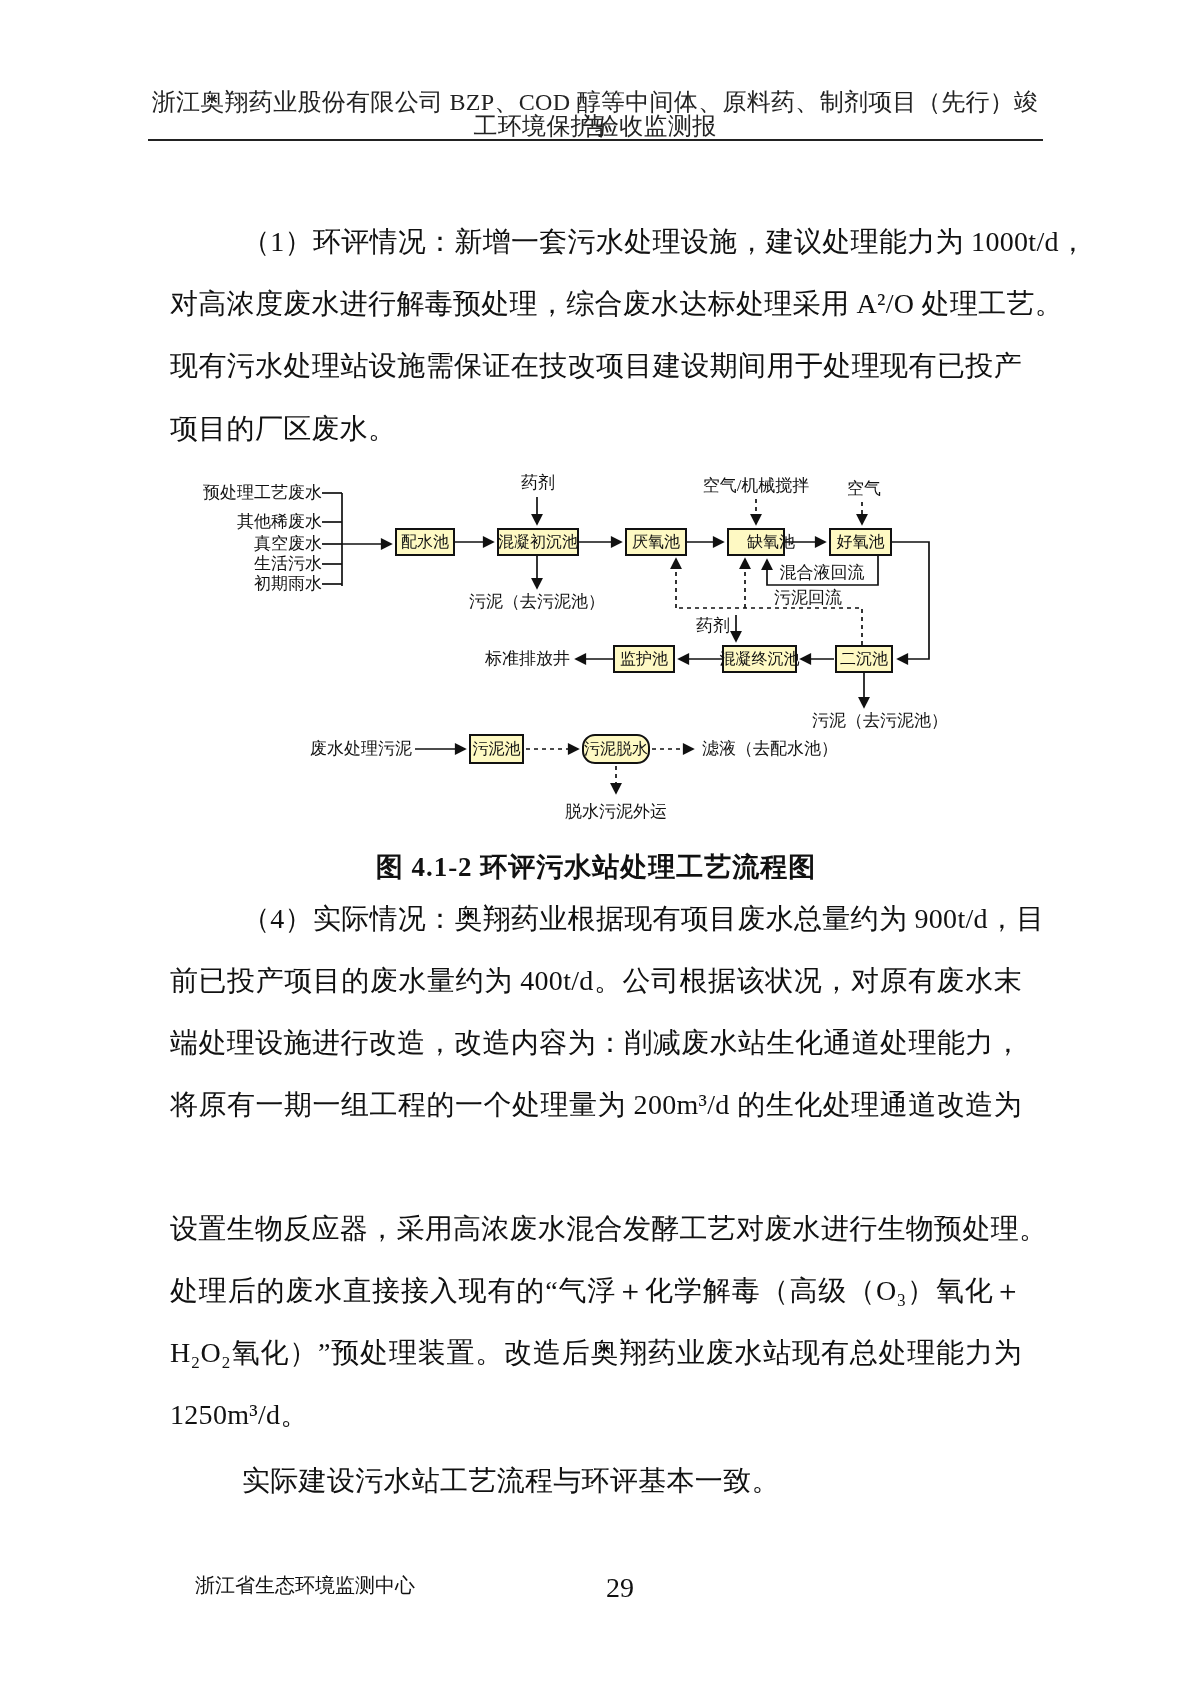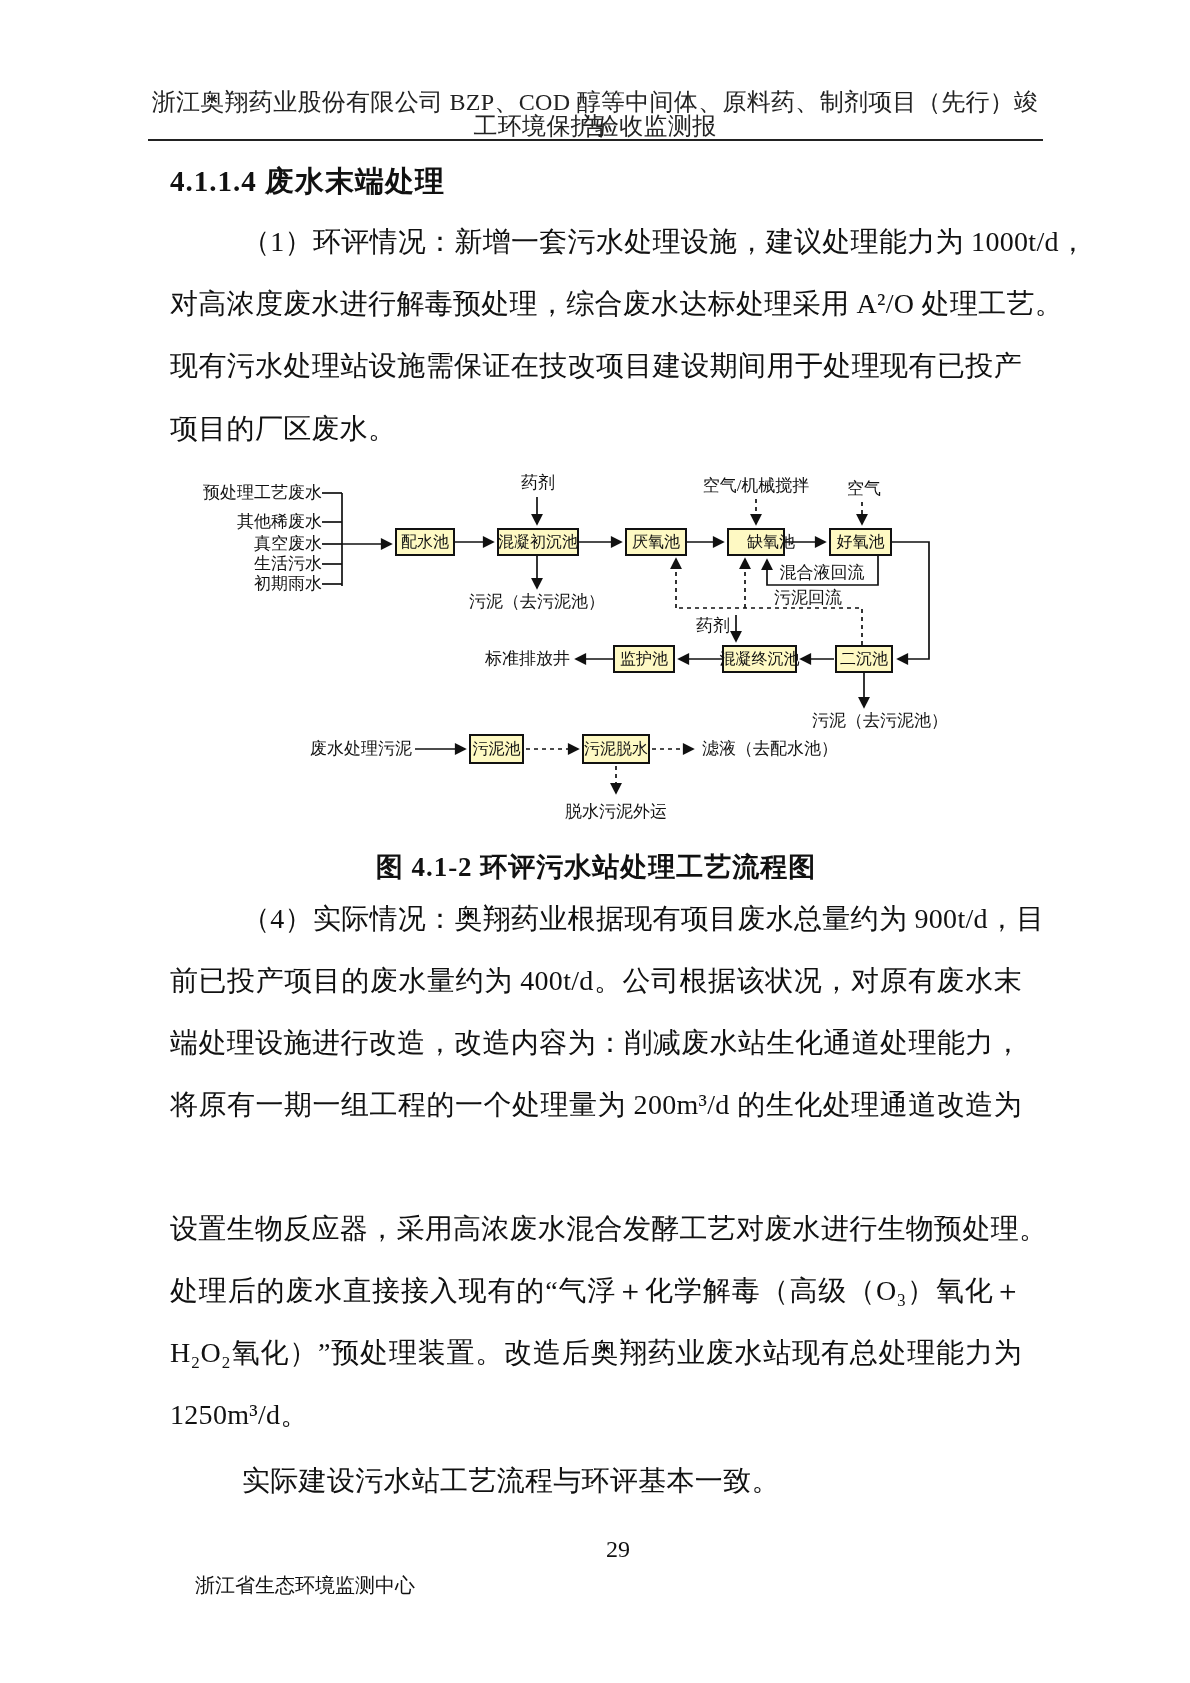--- a/index.html
+++ b/index.html
@@ -25,32 +25,31 @@
   
   .diagram { position:absolute; left:190px; top:445px; width:840px; height:390px; }
   .diagram svg { position:absolute; left:0; top:0; }
   .nbox { position:absolute; height:28px; border:2px solid #111; background:#fef9c3;
     display:flex; align-items:center; justify-content:center;
     font-size:16px; white-space:nowrap; }
   .dlabel { position:absolute; font-size:17px; line-height:20px; white-space:nowrap; color:#111; }
   .dlabel.c { transform:translate(-50%,-50%); }
   
   .footer-org { position:absolute; left:195px; top:1572px; font-size:20px; }
-  .footer-page { position:absolute; left:606px; top:1536px; font-size:24px; }
+  .footer-page { position:absolute; left:606px; top:1572px; font-size:28px; }
 </style>
 </head>
 <body>
 
 <div class="page">
 
   <div class="hdr-line" style="top:90px">浙江奥翔药业股份有限公司 BZP、COD 醇等中间体、原料药、制剂项目（先行）竣工环境保护验收监测报</div>
   <div class="hdr-line" style="top:114px">告</div>
   <div class="hdr-rule"></div>
 
-  <div class="sec-heading">4.1.1.4 废水末端处理</div>
 
   <div class="ln indent" style="top:225px">（1）环评情况：新增一套污水处理设施，建议处理能力为 1000t/d，</div>
   <div class="ln" style="top:349px">现有污水处理站设施需保证在技改项目建设期间用于处理现有已投产</div>
   <div class="ln" style="top:287px">对高浓度废水进行解毒预处理，综合废水达标处理采用 A²/O 处理工艺。</div>
   <div class="ln end" style="top:412px">项目的厂区废水。</div>
 
   <div class="diagram">
     <svg width="840" height="390" viewBox="0 0 840 390">
       <defs>
         <marker id="arr" viewBox="0 0 10 10" refX="8.5" refY="5" markerWidth="8" markerHeight="7" orient="auto-start-reverse">
@@ -109,21 +108,21 @@
 
     <div class="nbox" style="left:205px; top:83px;  width:60px;">配水池</div>
     <div class="nbox" style="left:307px; top:83px;  width:82px;">混凝初沉池</div>
     <div class="nbox" style="left:435px; top:83px;  width:62px;">厌氧池</div>
     <div class="nbox" style="left:537px; top:83px;  width:58px;padding-left:30px;">缺氧池</div>
     <div class="nbox" style="left:639px; top:83px;  width:63px;">好氧池</div>
     <div class="nbox" style="left:645px; top:200px; width:58px;">二沉池</div>
     <div class="nbox" style="left:532px; top:200px; width:75px;">混凝终沉池</div>
     <div class="nbox" style="left:423px; top:200px; width:62px;">监护池</div>
     <div class="nbox" style="left:279px; top:289px; width:55px; height:30px;">污泥池</div>
-    <div class="nbox" style="left:392px; top:289px; width:68px; height:30px;">污泥脱水</div>
+    <div class="nbox" style="left:392px; top:289px; width:68px; height:30px;border-radius:13px;">污泥脱水</div>
 
     <div class="dlabel c" style="left:348px; top:38px">药剂</div>
     <div class="dlabel c" style="left:566px; top:41px">空气/机械搅拌</div>
     <div class="dlabel c" style="left:674px; top:44px">空气</div>
     <div class="dlabel c" style="left:347px; top:157px">污泥（去污泥池）</div>
     <div class="dlabel c" style="left:632px; top:128px">混合液回流</div>
     <div class="dlabel c" style="left:618px; top:153px">污泥回流</div>
     <div class="dlabel" style="right:300px; top:171px">药剂</div>
     <div class="dlabel" style="right:460px; top:204px">标准排放井</div>
     <div class="dlabel c" style="left:690px; top:276px">污泥（去污泥池）</div>

